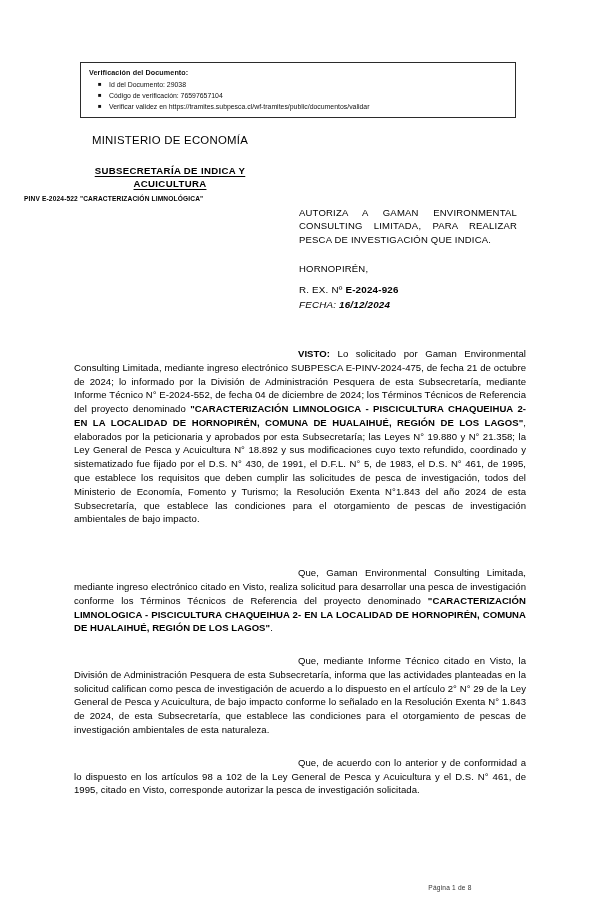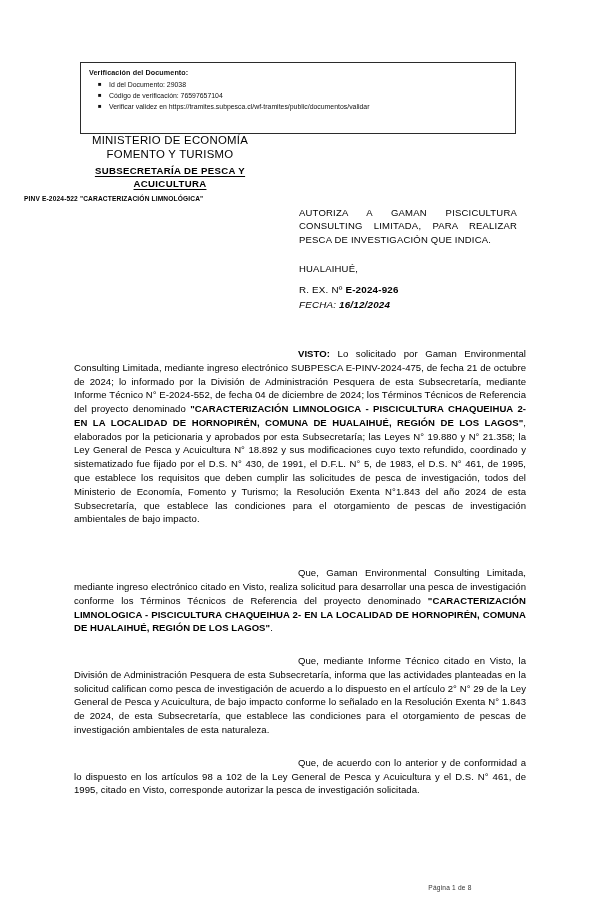--- a/index.html
+++ b/index.html
@@ -25,21 +25,21 @@
   }
 
   
   .verif-box {
     position: absolute;
     left: 80px;
     top: 62px;
     width: 436px;
     box-sizing: border-box;
     border: 1.2px solid #2b2b2b;
-    padding: 5px 6px 20px 8px;
+    padding: 5px 6px 4px 8px;
     background: #ffffff;
   }
   .verif-title {
     font-size: 7.2px;
     font-weight: bold;
     letter-spacing: 0.1px;
     line-height: 1.25;
     margin-bottom: 2px;
     color: #111;
   }
@@ -201,33 +201,32 @@
       </li>
       <li>
         <span class="bullet">■</span>
         <span>Verificar validez en https://tramites.subpesca.cl/wf-tramites/public/documentos/validar</span>
       </li>
     </ul>
   </div>
 
   <div class="ministry">
     <div class="line">MINISTERIO DE ECONOMÍA</div>
-    <div class="line">FOMENTO Y TURISMO</div>
   </div>
 
   <div class="subsec">
-    <div class="line">SUBSECRETARÍA DE PESCA Y</div>
+    <div class="line">SUBSECRETARÍA DE INDICA Y</div>
     <div class="line">ACUICULTURA</div>
   </div>
 
   <div class="pinv-ref">PINV E-2024-522 "CARACTERIZACIÓN LIMNOLÓGICA"</div>
 
   <div class="right-head">
-    <div class="autoriza">AUTORIZA A GAMAN PISCICULTURA CONSULTING LIMITADA, PARA REALIZAR PESCA DE INVESTIGACIÓN QUE INDICA.</div>
-    <div class="valparaiso">HUALAIHUÉ,</div>
+    <div class="autoriza">AUTORIZA A GAMAN ENVIRONMENTAL CONSULTING LIMITADA, PARA REALIZAR PESCA DE INVESTIGACIÓN QUE INDICA.</div>
+    <div class="valparaiso">HORNOPIRÉN,</div>
     <div class="rex">
       <span>R. EX. Nº </span><b>E-2024-926</b>
     </div>
     <div class="fecha">
       <span>FECHA: </span><b>16/12/2024</b>
     </div>
   </div>
 
   <div class="body-area">
 

